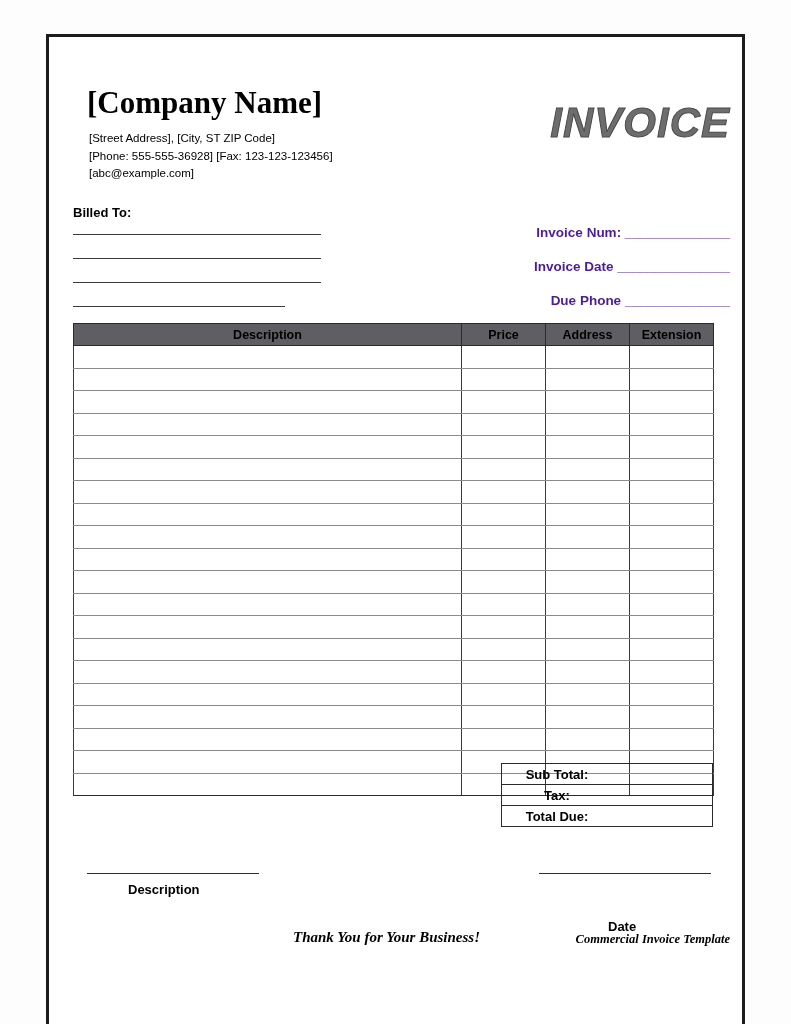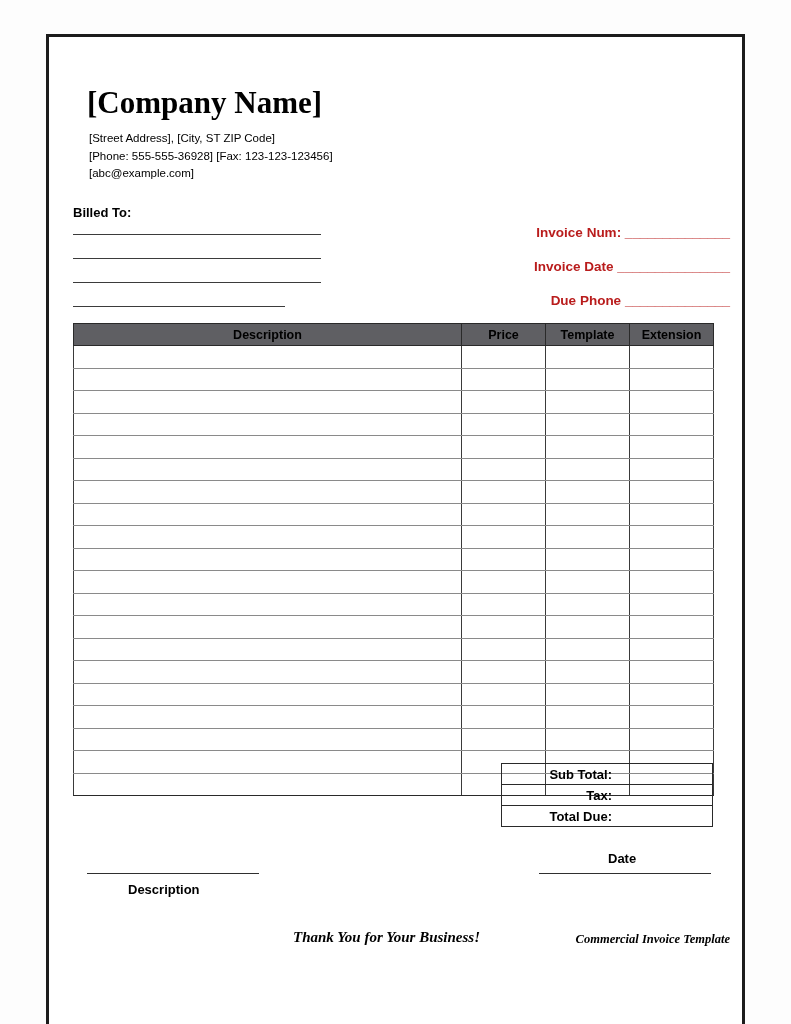--- a/index.html
+++ b/index.html
@@ -91,21 +91,21 @@
   .bill-rule {
     position: absolute;
     border-bottom: 1px solid #3b3b3b;
     height: 0;
   }
 
   .inv-field {
     position: absolute;
     font-size: 13.5px;
     font-weight: bold;
-    color: #b91c1c;
+    color: #4c1d95;
     white-space: nowrap;
     text-align: right;
   }
 
   
   .table {
     position: absolute;
     left: 24px;
     top: 286px;
     width: 640px;
@@ -140,21 +140,21 @@
     table-layout: fixed;
   }
   .totals td {
     height: 20px;
     border: 1px solid #2a2a2a;
     font-size: 13px;
     font-weight: bold;
     padding: 0 6px 0 0;
     color: #000;
   }
-  .totals td.label { text-align: right; width: 110px; border-right: none; }
+  .totals td.label { text-align: center; width: 110px; border-right: none; }
   .totals td.value { border-left: none; }
 
   
   .sig-rule {
     position: absolute;
     border-bottom: 1px solid #2f2f2f;
     height: 0;
   }
   .sig-label {
     position: absolute;
@@ -189,20 +189,21 @@
 
 <div class="page">
   <div class="sheet">
     <div class="inner">
 
       <div class="company-name">[Company Name]</div>
       <div class="addr-line addr1">[Street Address], [City, ST ZIP Code]</div>
       <div class="addr-line addr2">[Phone: 555-555-36928] [Fax: 123-123-123456]</div>
       <div class="addr-line addr3">[abc@example.com]</div>
 
+      <div class="invoice-word">INVOICE</div>
 
       <div class="billed-to">Billed To:</div>
       <div class="bill-rule" style="left:24px; top:197px; width:248px;"></div>
       <div class="bill-rule" style="left:24px; top:221px; width:248px;"></div>
       <div class="bill-rule" style="left:24px; top:245px; width:248px;"></div>
       <div class="bill-rule" style="left:24px; top:269px; width:212px;"></div>
 
       <div class="inv-field" style="right:12px; top:188px;">Invoice Num: ______________</div>
       <div class="inv-field" style="right:12px; top:222px;">Invoice Date _______________</div>
       <div class="inv-field" style="right:12px; top:256px;">Due Phone ______________</div>
@@ -211,21 +212,21 @@
         <colgroup>
           <col style="width:388px;">
           <col style="width:84px;">
           <col style="width:84px;">
           <col style="width:84px;">
         </colgroup>
         <thead>
           <tr>
             <th>Description</th>
             <th>Price</th>
-            <th>Template</th>
+            <th>Address</th>
             <th>Extension</th>
           </tr>
         </thead>
         <tbody>
             <tr>
               <td></td>
               <td></td>
               <td></td>
               <td></td>
             </tr>
@@ -360,20 +361,20 @@
             <td class="label">Total Due:</td>
             <td class="value"></td>
           </tr>
         </tbody>
       </table>
 
       <div class="sig-rule" style="left:38px; top:836px; width:172px;"></div>
       <div class="sig-label" style="left:79px; top:845px;">Description</div>
 
       <div class="sig-rule" style="left:490px; top:836px; width:172px;"></div>
-      <div class="sig-label" style="left:559px; top:814px;">Date</div>
+      <div class="sig-label" style="left:559px; top:882px;">Date</div>
 
       <div class="thanks">Thank You for Your Business!</div>
       <div class="footer-right">Commercial Invoice Template</div>
 
     </div>
   </div>
 </div>
 
 </body></html>

